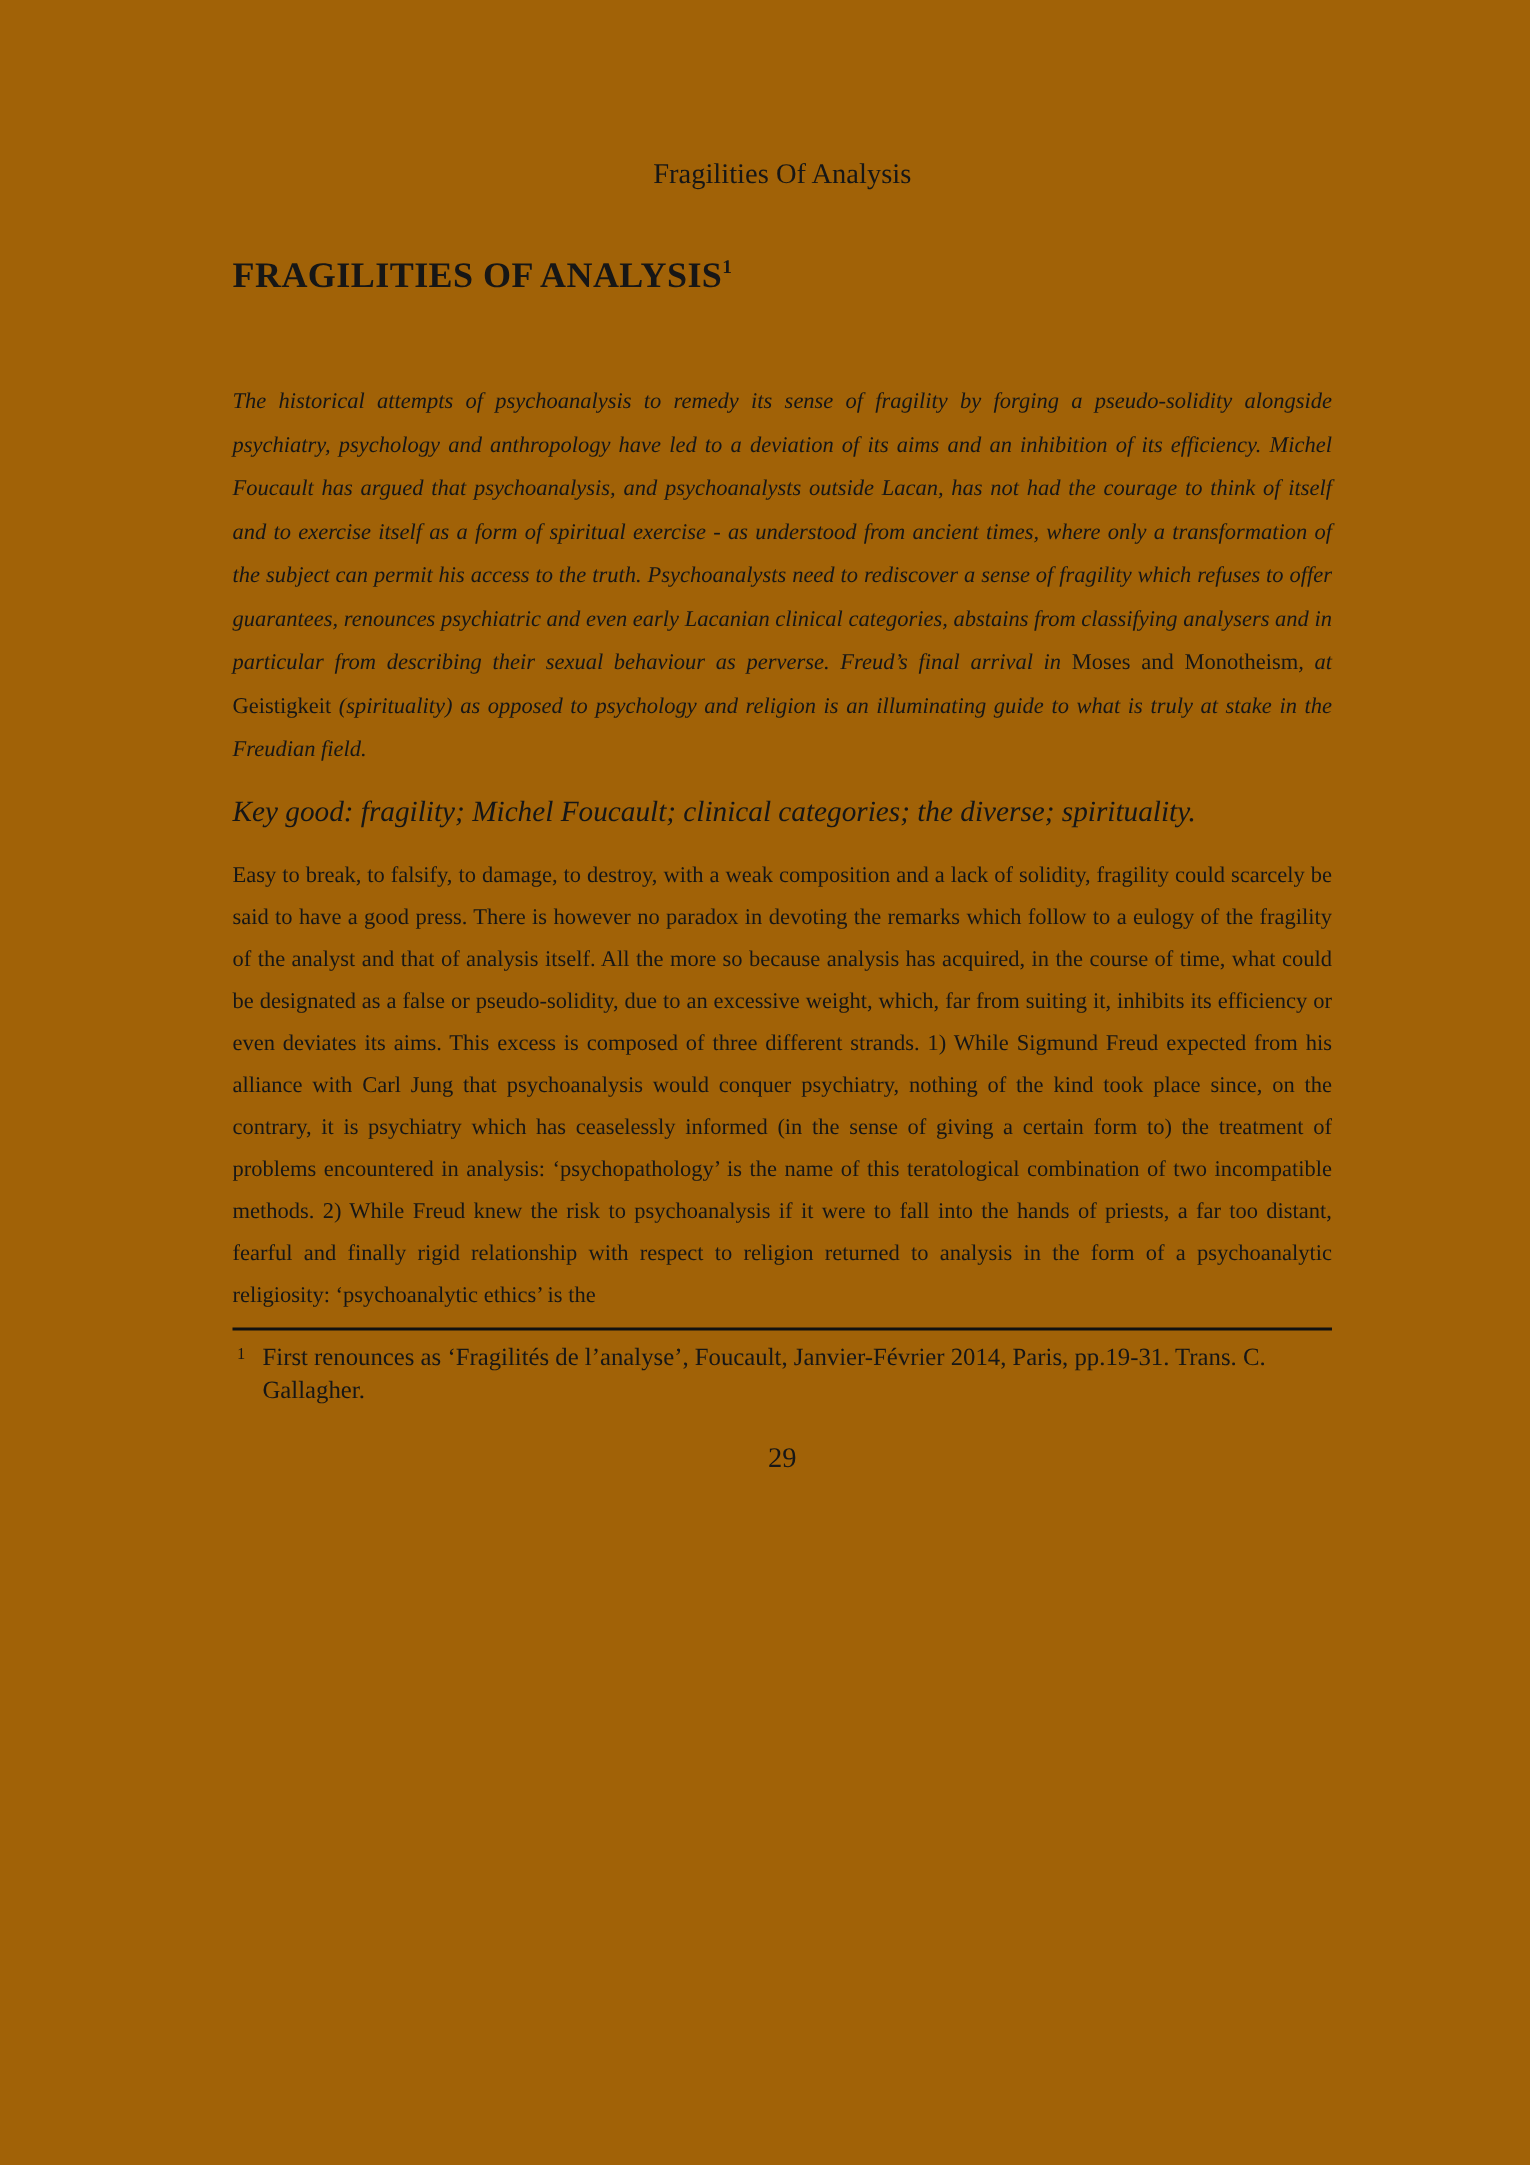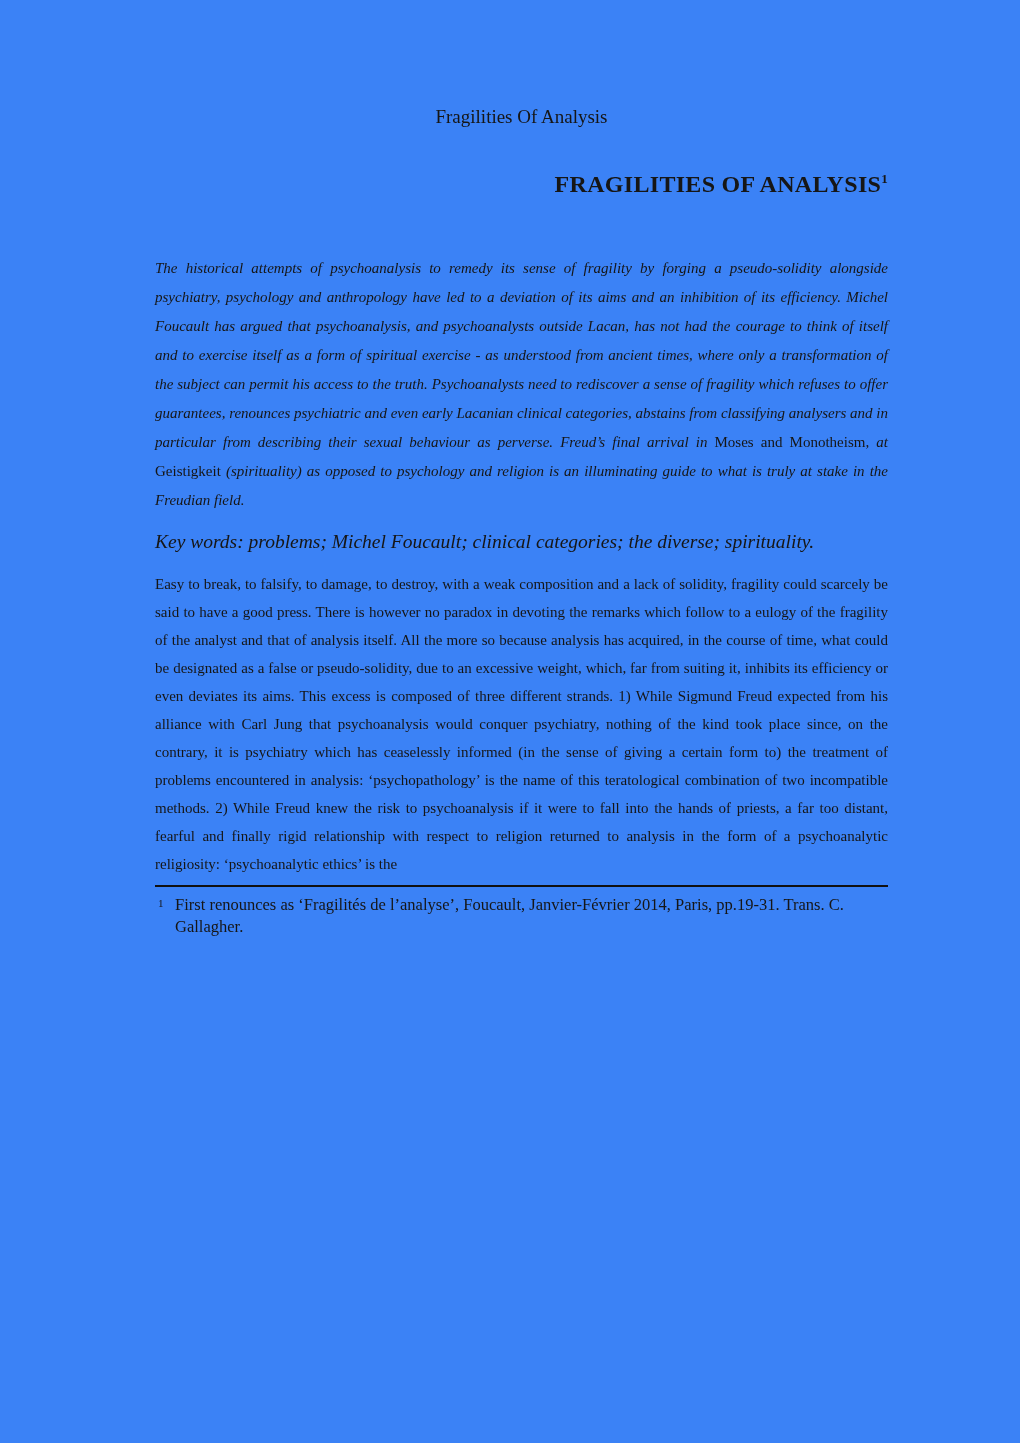--- a/index.html
+++ b/index.html
@@ -1,37 +1,37 @@
 <!DOCTYPE html>
 <html><head>
 <meta charset="utf-8">
 <style>
   html, body { margin: 0; padding: 0; }
   body { background: #ffffff; }
   .page {
     width: 1020px;
     height: 1443px;
-    background: #3b82f6;
+    background: #a16207;
     font-family: "Liberation Serif", serif;
     color: #161616;
     position: relative;
     overflow: hidden;
     box-sizing: border-box;
   }
   .content {
     padding: 106px 132px 0 155px;
   }
   .running-header {
     text-align: center;
     font-size: 19px;
     line-height: 22px;
   }
   .title {
     margin: 42px 0 0 0;
-    text-align: right;
+    text-align: left;
     font-size: 24px;
     font-weight: bold;
     letter-spacing: 0.3px;
     line-height: 28px;
   }
   .title .fn-marker {
     font-size: 13px;
     vertical-align: super;
     line-height: 0;
     font-weight: bold;
@@ -99,24 +99,25 @@
 <div class="page">
   <div class="content">
 
     <div class="running-header">Fragilities Of Analysis</div>
 
     <h1 class="title"><span>FRAGILITIES OF ANALYSIS</span><sup class="fn-marker">1</sup></h1>
 
 
     <p class="abstract"><span class="italic">The historical attempts of psychoanalysis to remedy its sense of fragility by forging a pseudo-solidity alongside psychiatry, psychology and anthropology have led to a deviation of its aims and an inhibition of its efficiency. Michel Foucault has argued that psychoanalysis, and psychoanalysts outside Lacan, has not had the courage to think of itself and to exercise itself as a form of spiritual exercise - as understood from ancient times, where only a transformation of the subject can permit his access to the truth. Psychoanalysts need to rediscover a sense of fragility which refuses to offer guarantees, renounces psychiatric and even early Lacanian clinical categories, abstains from classifying analysers and in particular from describing their sexual behaviour as perverse. Freud’s final arrival in </span><span class="roman">Moses and Monotheism</span><span class="italic">, at </span><span class="roman">Geistigkeit</span><span class="italic"> (spirituality) as opposed to psychology and religion is an illuminating guide to what is truly at stake in the Freudian field.</span></p>
 
-    <p class="keywords">Key words: problems; Michel Foucault; clinical categories; the diverse; spirituality.</p>
+    <p class="keywords">Key good: fragility; Michel Foucault; clinical categories; the diverse; spirituality.</p>
 
     <p class="body-text">Easy to break, to falsify, to damage, to destroy, with a weak composition and a lack of solidity, fragility could scarcely be said to have a good press. There is however no paradox in devoting the remarks which follow to a eulogy of the fragility of the analyst and that of analysis itself. All the more so because analysis has acquired, in the course of time, what could be designated as a false or pseudo-solidity, due to an excessive weight, which, far from suiting it, inhibits its efficiency or even deviates its aims. This excess is composed of three different strands. 1) While Sigmund Freud expected from his alliance with Carl Jung that psychoanalysis would conquer psychiatry, nothing of the kind took place since, on the contrary, it is psychiatry which has ceaselessly informed (in the sense of giving a certain form to) the treatment of problems encountered in analysis: ‘psychopathology’ is the name of this teratological combination of two incompatible methods. 2) While Freud knew the risk to psychoanalysis if it were to fall into the hands of priests, a far too distant, fearful and finally rigid relationship with respect to religion returned to analysis in the form of a psychoanalytic religiosity: ‘psychoanalytic ethics’ is the</p>
 
     <div class="footnote-block">
       <div class="footnote-rule"></div>
       <p class="footnote"><sup class="fn-marker">1</sup><span><span class="roman">First renounces as ‘</span><span class="italic">Fragilités de l’analyse</span><span class="roman">’, </span><span class="italic">Foucault</span><span class="roman">, Janvier-Février 2014, Paris, pp.19-31. Trans. C. Gallagher.</span></span></p>
     </div>
 
+    <div class="page-number">29</div>
 
   </div>
 </div>
 
 </body></html>

